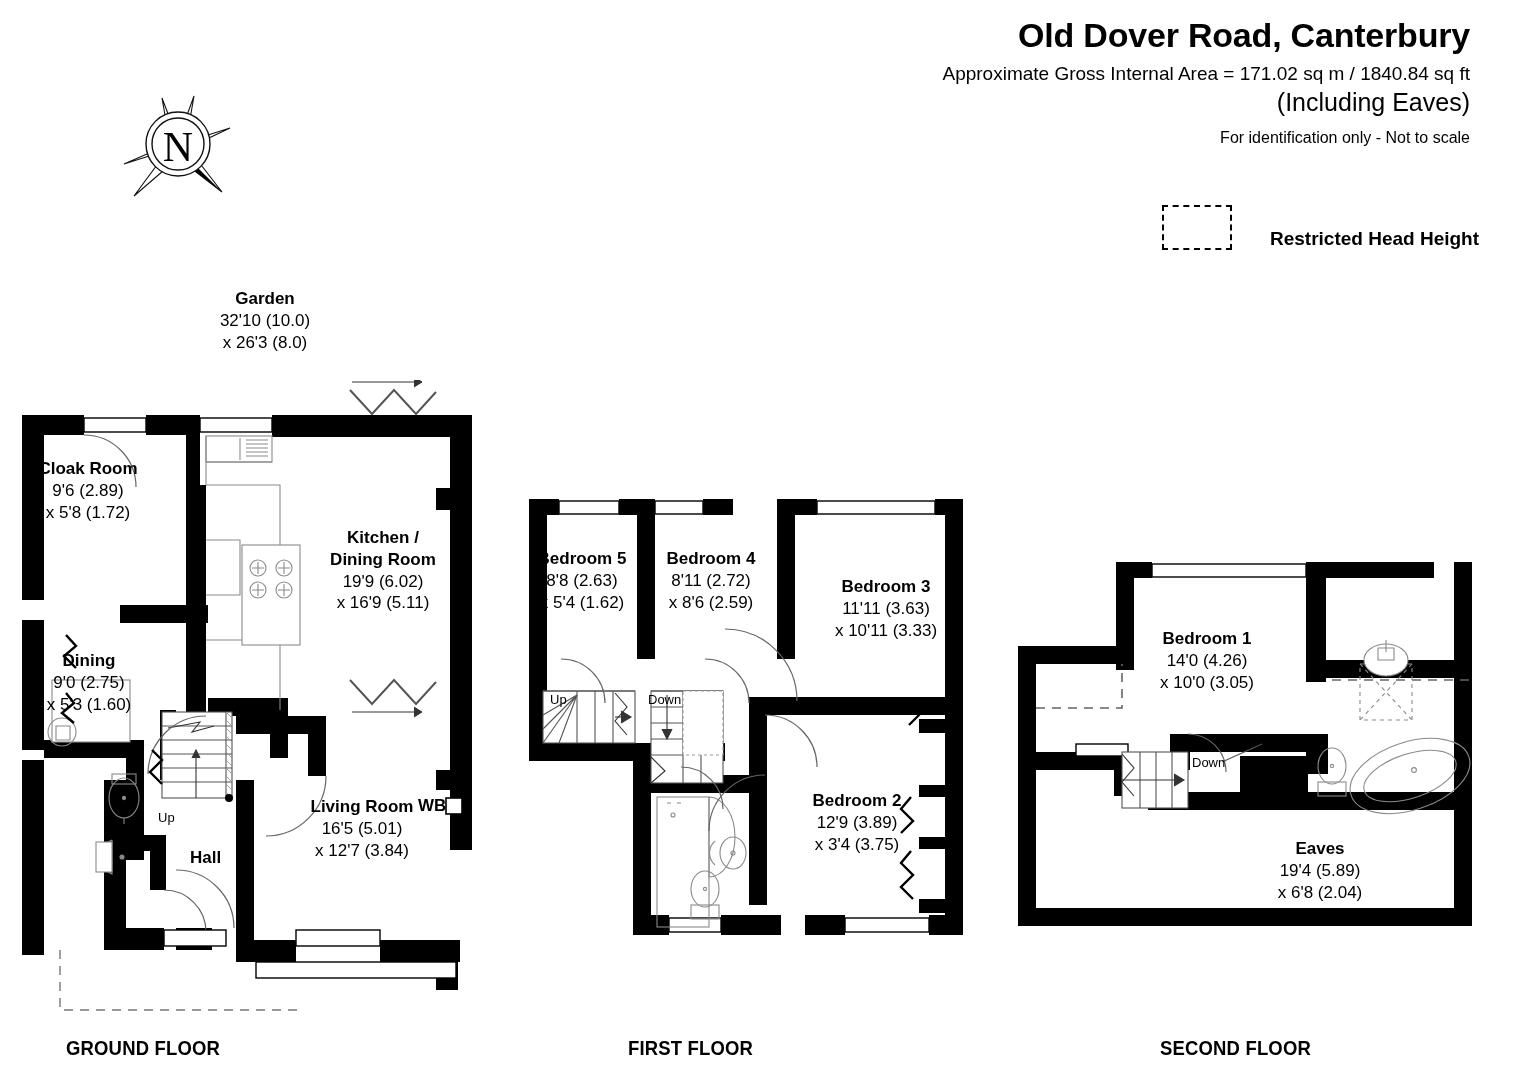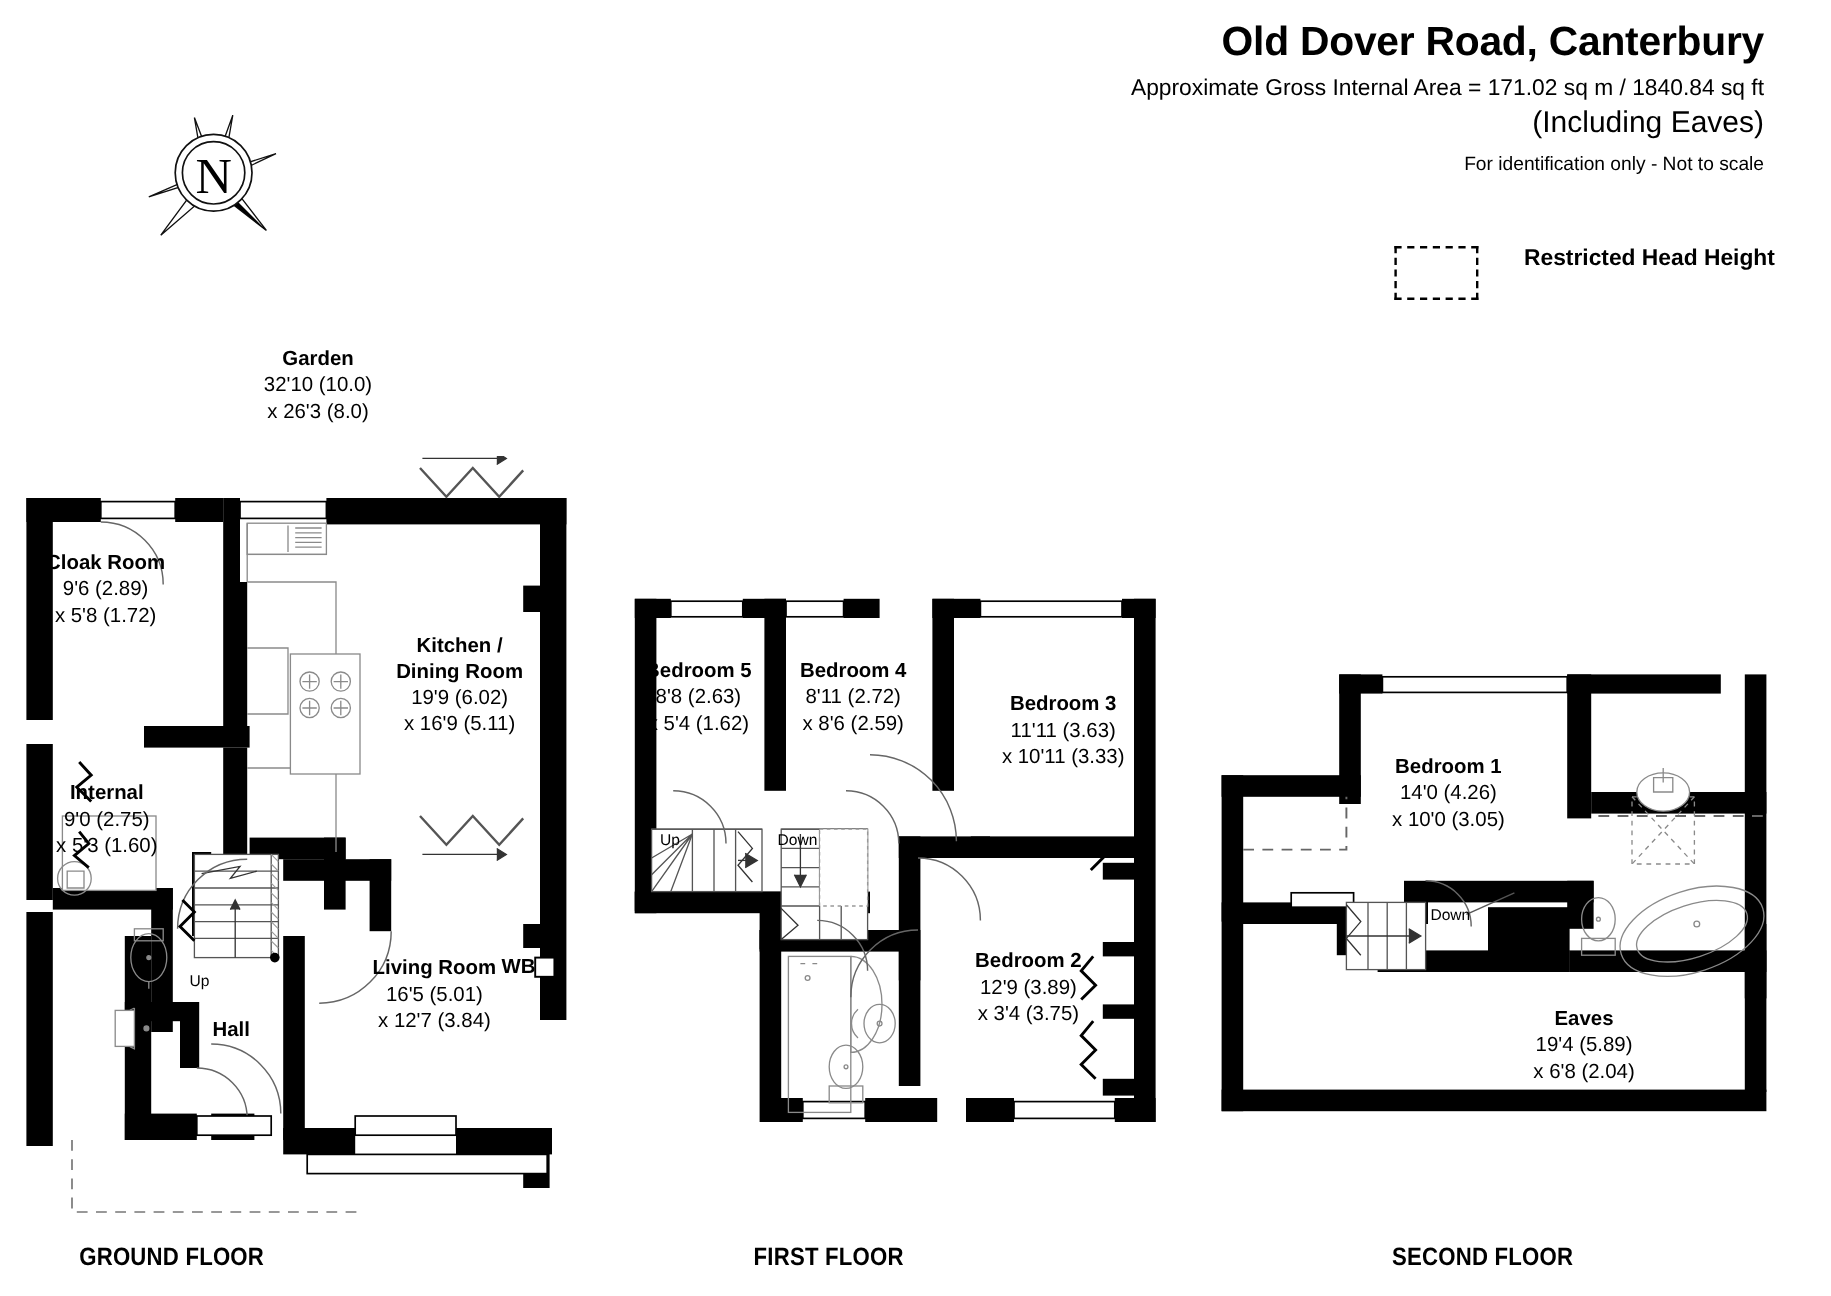--- a/index.html
+++ b/index.html
@@ -6,21 +6,21 @@
   body{width:1526px;height:1080px;position:relative;overflow:hidden;
        font-family:"Liberation Sans","DejaVu Sans",sans-serif;color:#000;}
   .abs{position:absolute;}
   
   #header{right:56px;top:16px;text-align:right;}
   #title{font-size:34px;font-weight:bold;letter-spacing:-0.2px;line-height:1.12;}
   #area-line{font-size:19px;line-height:1.32;margin-top:7px;}
   #eaves-line{font-size:25px;line-height:1.32;}
   #ident-line{font-size:16px;line-height:1.32;margin-top:8px;}
   
-  #legend{left:1162px;top:205px;display:flex;align-items:flex-start;}
+  #legend{left:1162px;top:205px;display:flex;align-items:flex-end;}
   #legend-swatch{width:66px;height:41px;border:2px dashed #000;}
   #legend-label{margin-left:38px;font-size:19px;font-weight:bold;white-space:nowrap;}
   
   #compass{left:118px;top:88px;width:120px;height:115px;}
   
   .floor-caption{font-size:21px;font-weight:bold;letter-spacing:0.2px;
                  transform:scaleX(0.88);transform-origin:left center;white-space:nowrap;}
   #cap-ground{left:66px;top:1036px;}
   #cap-first{left:628px;top:1036px;}
   #cap-second{left:1160px;top:1036px;}
@@ -200,30 +200,30 @@
   <div class="rdim">9'6 (2.89)</div>
   <div class="rdim">x 5'8 (1.72)</div>
 </div>
 <div class="abs rlabel" style="left:300px;top:527px;width:166px;">
   <div class="rname">Kitchen /</div>
   <div class="rname">Dining Room</div>
   <div class="rdim">19'9 (6.02)</div>
   <div class="rdim">x 16'9 (5.11)</div>
 </div>
 <div class="abs rlabel" style="left:24px;top:650px;width:130px;">
-  <div class="rname">Internal</div>
+  <div class="rname">Dining</div>
   <div class="rdim">9'0 (2.75)</div>
   <div class="rdim">x 5'3 (1.60)</div>
 </div>
 <div class="abs rlabel" style="left:282px;top:796px;width:160px;">
   <div class="rname">Living Room</div>
   <div class="rdim">16'5 (5.01)</div>
   <div class="rdim">x 12'7 (3.84)</div>
 </div>
-<div class="abs rname" style="left:177px;top:848px;text-align:center;">Hall</div>
+<div class="abs rname" style="left:190px;top:848px;text-align:center;">Hall</div>
 <div class="abs rname" style="left:418px;top:796px;">WB</div>
 <div class="abs small-tag" style="left:158px;top:810px;">Up</div>
 
 <div class="abs" style="left:515px;top:485px;">
 <svg width="480" height="470" viewBox="0 0 480 470">
   <g fill="#000">
 
     <rect x="14" y="14" width="18" height="260"></rect>
     <rect x="14" y="14" width="30" height="16"></rect>
     <rect x="104" y="14" width="36" height="16"></rect>

